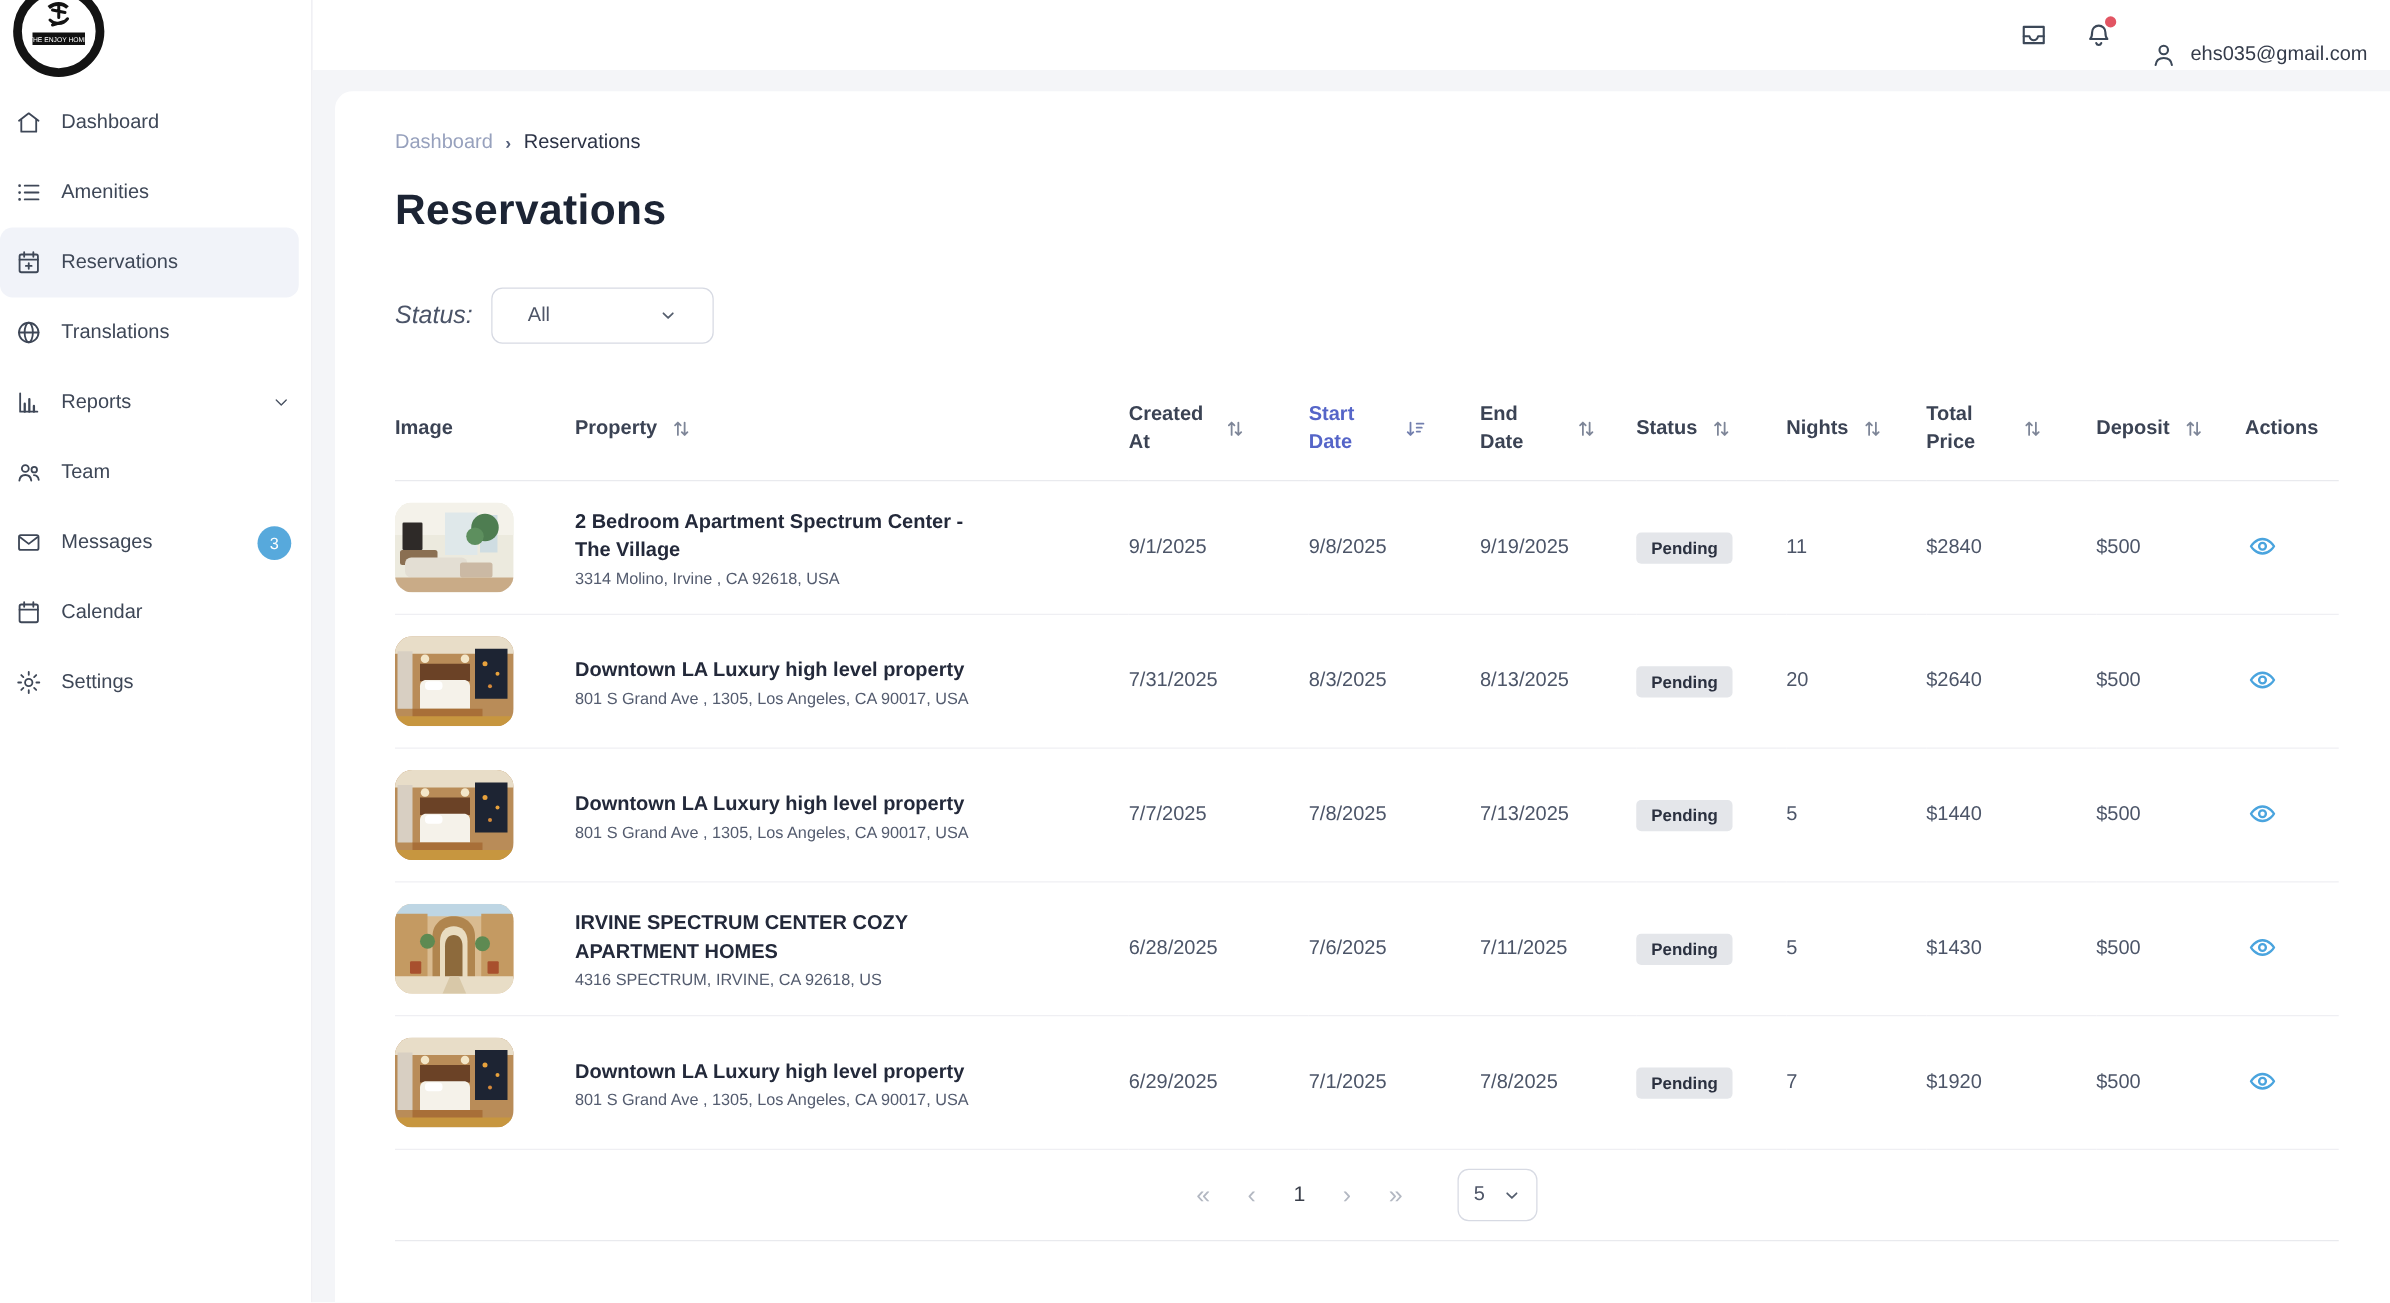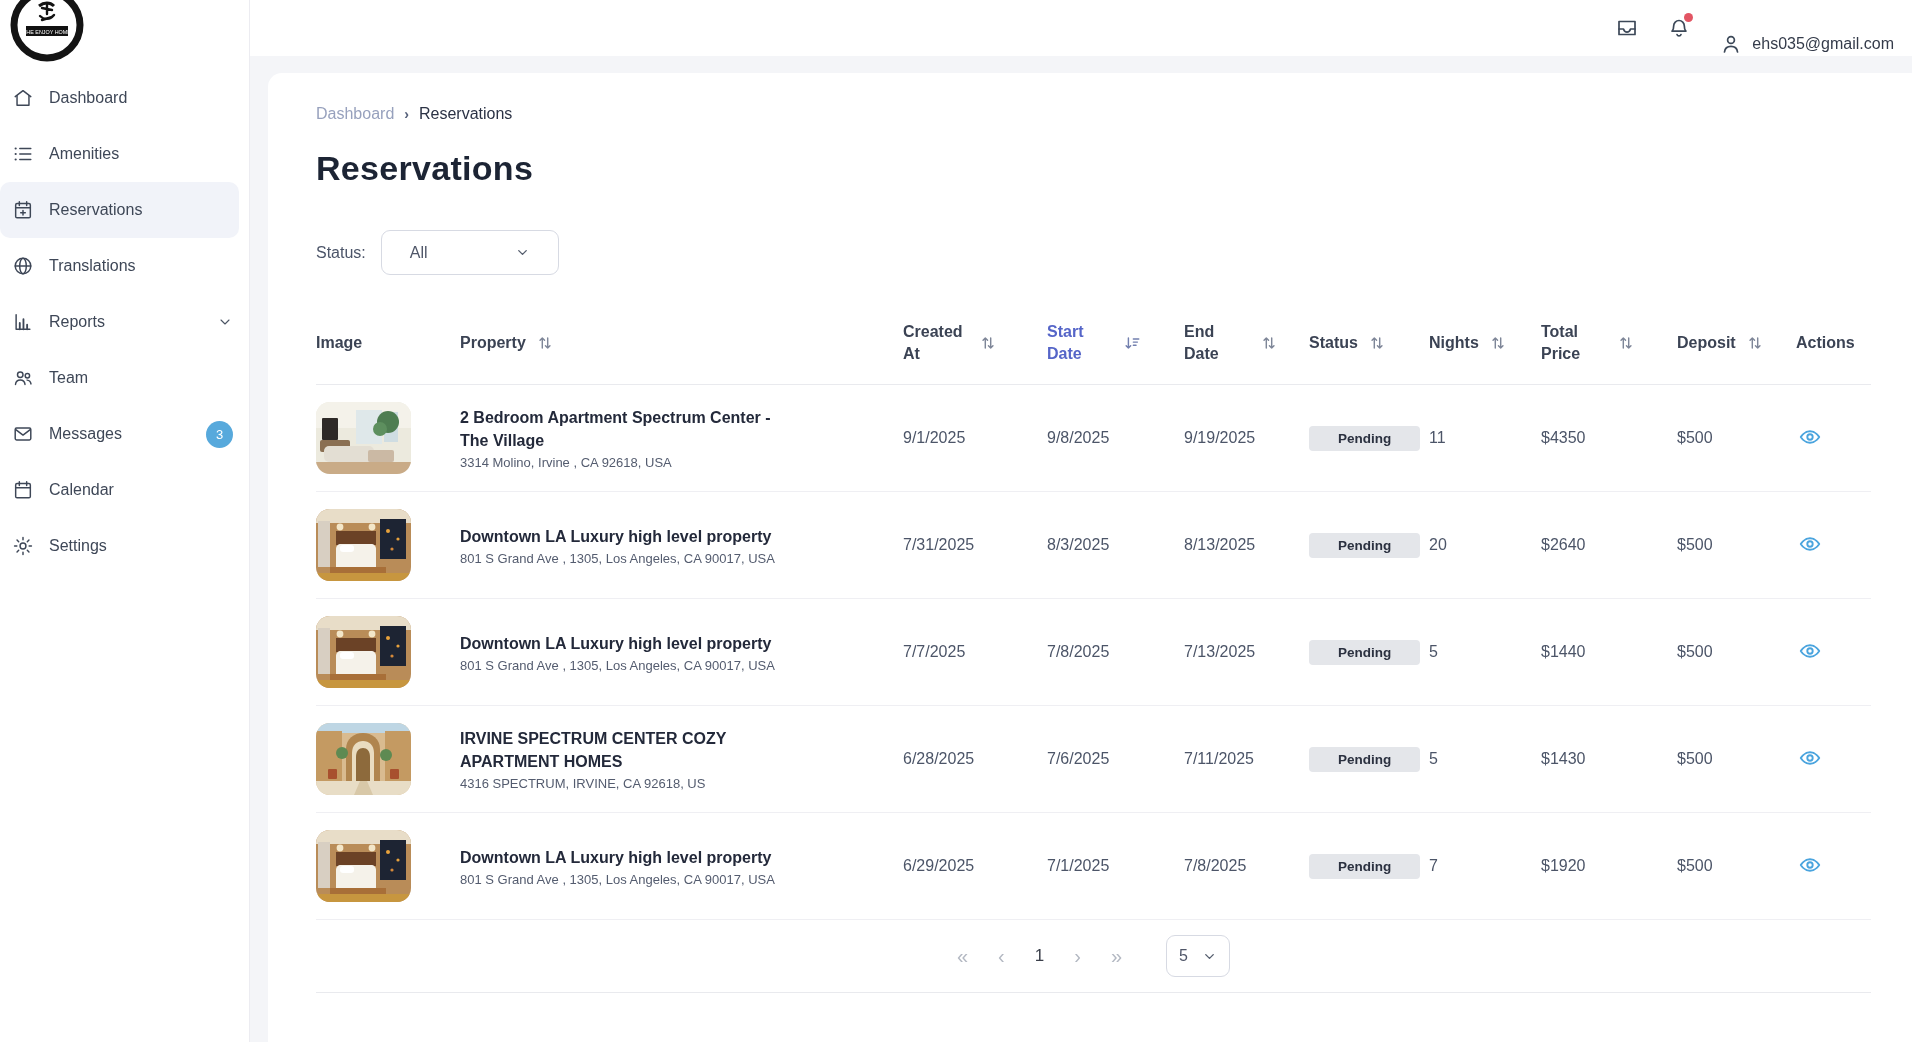--- a/index.html
+++ b/index.html
@@ -36,21 +36,21 @@
   .card { background:#fff; border-radius:14px 0 0 0; height:100%; padding:32px 0 0 48px; }
 
   .breadcrumb { display:flex; align-items:center; gap:10px; font-size:16px; }
   .breadcrumb .bc-parent { color:#97a1bd; text-decoration:none; cursor:pointer; }
   .breadcrumb .bc-sep { color:#55607a; font-size:14px; font-weight:700; }
   .breadcrumb .bc-current { color:#2b3245; }
 
   h1.page-title { margin-top:26px; font-size:34px; font-weight:800; color:#1c2434; letter-spacing:.3px; }
 
   .filter-row { margin-top:42px; display:flex; align-items:center; gap:15px; }
-  .filter-label { font-size:16px; color:#4b5468; }
+  .filter-label { font-size:20px; color:#4b5468;font-style:italic; }
   .select { width:178px; height:45px; border:1px solid #d7dae3; border-radius:9px; background:#fff; display:flex; align-items:center; justify-content:space-between; padding:0 28px; font-size:16px; color:#4f5668; cursor:pointer; }
   .select svg { width:15px; height:15px; color:#555e6e; }
 
   
   table.res-table { margin-top:30px; width:1555px; border-collapse:collapse; table-layout:fixed; }
   col.c-image{width:144px} col.c-property{width:443px} col.c-created{width:144px}
   col.c-start{width:137px} col.c-end{width:125px} col.c-status{width:120px}
   col.c-nights{width:112px} col.c-total{width:136px} col.c-deposit{width:119px} col.c-actions{width:75px}
   th { text-align:left; font-size:16px; font-weight:700; color:#3b4354; padding:16px 0 20px; border-bottom:1px solid #e9eaee; vertical-align:middle; }
   th .th-inner { display:flex; align-items:center; gap:10px; }
@@ -58,21 +58,21 @@
   th.wrap .th-label { max-width:66px; }
   th.sort-active .th-label { color:#5565c8; }
   th .sort-ic { flex:0 0 auto; display:flex; color:#7e8698; }
   th .sort-ic svg { width:18px; height:18px; }
   th.sort-active .sort-ic { color:#727fae; }
   td { padding:17px 0; border-bottom:1px solid #efeff3; font-size:16px; color:#4c5568; vertical-align:middle; }
   .thumb { width:95px; height:72px; border-radius:14px; overflow:hidden; }
   .thumb svg { width:95px; height:72px; display:block; }
   .prop-title { font-size:16px; font-weight:700; color:#23293a; line-height:1.45; max-width:330px; }
   .prop-addr { font-size:13px; color:#545c6f; margin-top:3px; max-width:360px; }
-  .badge-pending { display:inline-block; background:#e4e6ea; color:#2b3140; font-weight:700; font-size:13.5px; padding:5px 29px; border-radius:4px; }
+  .badge-pending { display:inline-block; background:#e4e6ea; color:#2b3140; font-weight:700; font-size:13.5px; padding:5px 12px; border-radius:4px; }
   .eye-btn { background:none; border:none; cursor:pointer; color:#4aa4de; padding:2px; }
   .eye-btn svg { width:24px; height:24px; display:block; }
 
   
   .pagination { width:1555px; display:flex; align-items:center; justify-content:center; gap:30px; padding:15px 0; border-bottom:1px solid #e9eaee; }
   .pg-btn { background:none; border:none; font-size:20px; color:#b3b8c2; cursor:pointer; font-family:inherit; line-height:1; }
   .pg-page { background:none; border:none; font-size:17px; color:#3a3f4a; cursor:pointer; font-family:inherit; }
   .pg-size { width:64px; height:42px; margin-left:14px; }
   .pg-size.select { padding:0 12px; }
 </style>
@@ -369,21 +369,21 @@
                 </td>
                 <td>
                   <div class="prop-title">2 Bedroom Apartment Spectrum Center - The Village</div>
                   <div class="prop-addr">3314 Molino, Irvine , CA 92618, USA</div>
                 </td>
                 <td>9/1/2025</td>
                 <td>9/8/2025</td>
                 <td>9/19/2025</td>
                 <td><span class="badge-pending" style="background:#e4e6ea;color:#2b3140">Pending</span></td>
                 <td>11</td>
-                <td>$4350</td>
+                <td>$2840</td>
                 <td>$500</td>
                 <td><button class="eye-btn" style="color:#4aa4de"><span><svg viewBox="0 0 24 24" fill="none" stroke="currentColor" stroke-width="1.9" stroke-linecap="round" stroke-linejoin="round">
                         <path d="M2.8 12S6.2 6.2 12 6.2 21.2 12 21.2 12 17.8 17.8 12 17.8 2.8 12 2.8 12z"></path>
                         <circle cx="12" cy="12" r="2.7"></circle>
                       </svg></span></button></td>
               </tr>
               <tr>
                 <td>
                   <div class="thumb">
                     <svg viewBox="0 0 95 72">

